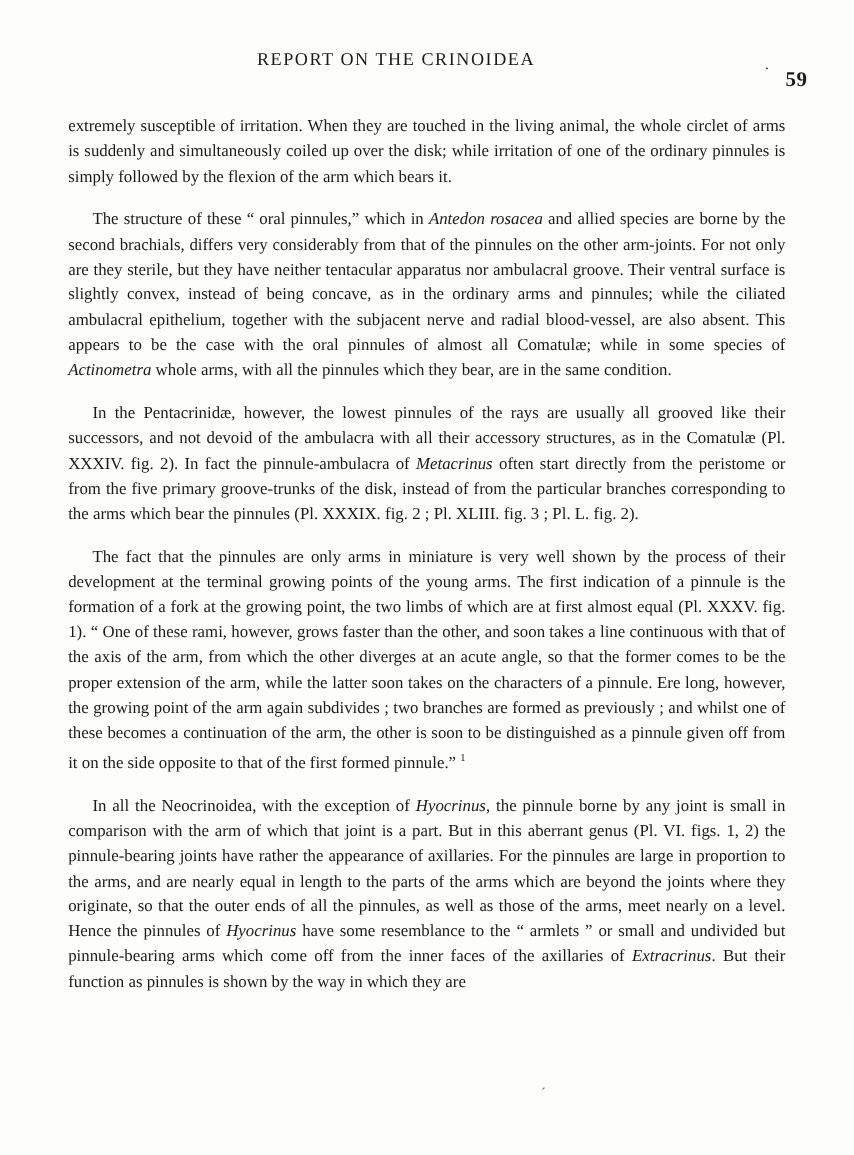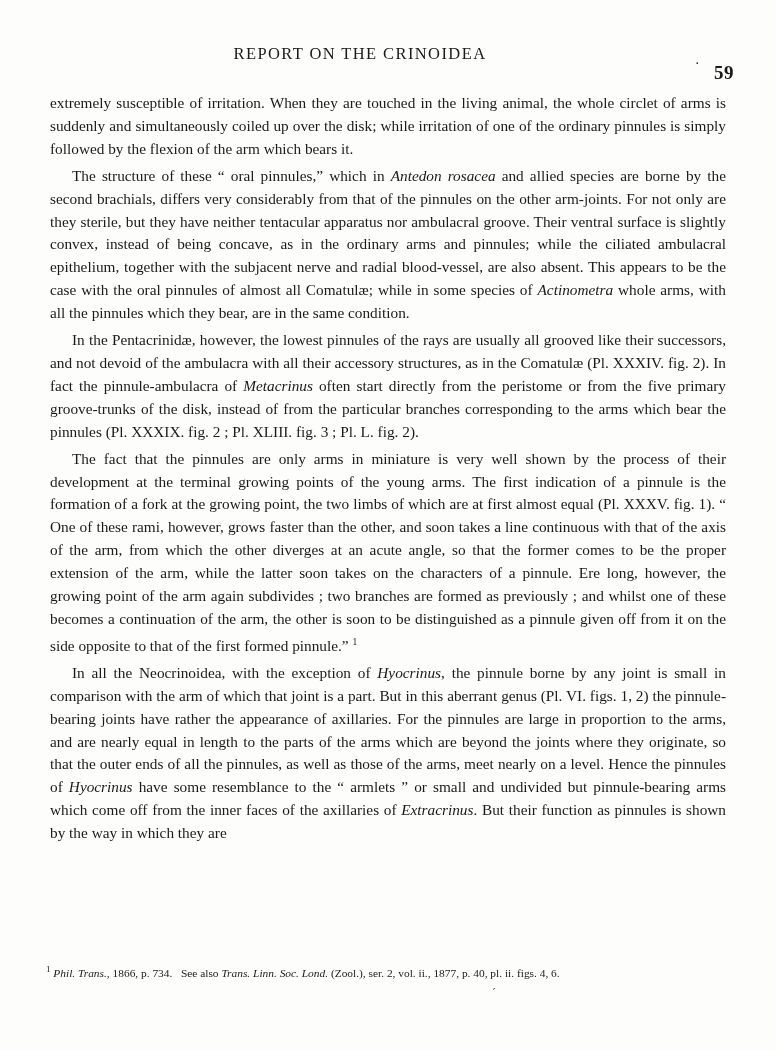--- a/index.html
+++ b/index.html
@@ -56,21 +56,21 @@
     position: absolute;
     left: 46px;
     top: 88px;
     width: 684px;
     font-size: 15.3px;
     line-height: 22.9px;
     text-align: justify;
     text-justify: inter-word;
   }
   .body-text p {
-    margin: 4px;
+    margin: 16px;
     text-indent: 22px;
   }
   .body-text p.noindent {
     text-indent: 0;
   }
   .body-text i {
     font-style: italic;
   }
   .footnote {
     position: absolute;
@@ -112,20 +112,16 @@
   <div class="page-number">59</div>
 
   <div class="body-text">
     <p class="noindent">extremely susceptible of irritation.    When they are touched in the living animal, the whole circlet of arms is suddenly and simultaneously coiled up over the disk; while irritation of one of the ordinary pinnules is simply followed by the flexion of the arm which bears it.</p>
     <p>The structure of these “ oral pinnules,” which in <i>Antedon rosacea</i> and allied species are borne by the second brachials, differs very considerably from that of the pinnules on the other arm-joints.     For not only are they sterile, but they have neither tentacular apparatus nor ambulacral groove.      Their ventral surface is slightly convex, instead of being concave, as in the ordinary arms and pinnules; while the ciliated ambulacral epithelium, together with the subjacent nerve and radial blood-vessel, are also absent.    This appears to be the case with the oral pinnules of almost all Comatulæ; while in some species of <i>Actinometra</i> whole arms, with all the pinnules which they bear, are in the same condition.</p>
     <p>In the Pentacrinidæ, however, the lowest pinnules of the rays are usually all grooved like their successors, and not devoid of the ambulacra with all their accessory structures, as in the Comatulæ (Pl. XXXIV. fig. 2).   In fact the pinnule-ambulacra of <i>Metacrinus</i> often start directly from the peristome or from the five primary groove-trunks of the disk, instead of from the particular branches corresponding to the arms which bear the pinnules (Pl. XXXIX. fig. 2 ; Pl. XLIII. fig. 3 ; Pl. L. fig. 2).</p>
     <p>The fact that the pinnules are only arms in miniature is very well shown by the process of their development at the terminal growing points of the young arms.   The first indication of a pinnule is the formation of a fork at the growing point, the two limbs of which are at first almost equal (Pl. XXXV. fig. 1).    “ One of these rami, however, grows faster than the other, and soon takes a line continuous with that of the axis of the arm, from which the other diverges at an acute angle, so that the former comes to be the proper extension of the arm, while the latter soon takes on the characters of a pinnule.  Ere long, however, the growing point of the arm again subdivides ; two branches are formed as previously ; and whilst one of these becomes a continuation of the arm, the other is soon to be distinguished as a pinnule given off from it on the side opposite to that of the first formed pinnule.” <sup>1</sup></p>
     <p>In all the Neocrinoidea, with the exception of <i>Hyocrinus</i>, the pinnule borne by any joint is small in comparison with the arm of which that joint is a part.    But in this aberrant genus (Pl. VI. figs. 1, 2) the pinnule-bearing joints have rather the appearance of axillaries.    For the pinnules are large in proportion to the arms, and are nearly equal in length to the parts of the arms which are beyond the joints where they originate, so that the outer ends of all the pinnules, as well as those of the arms, meet nearly on a level. Hence the pinnules of <i>Hyocrinus</i> have some resemblance to the “ armlets ” or small and undivided but pinnule-bearing arms which come off from the inner faces of the axillaries of <i>Extracrinus</i>.    But their function as pinnules is shown by the way in which they are</p>
   </div>
 
-  <div class="footnote">
-    <span class="fn-mark">1</span>
-    <span><i>Phil. Trans.</i>, 1866, p. 734.&nbsp;&nbsp; See also <i>Trans. Linn. Soc. Lond.</i> (Zool.), ser. 2, vol. ii., 1877, p. 40, pl. ii. figs. 4, 6.</span>
-  </div>
 
   <div class="tick">ˊ</div>
 
 </div>
 
 </body></html>

